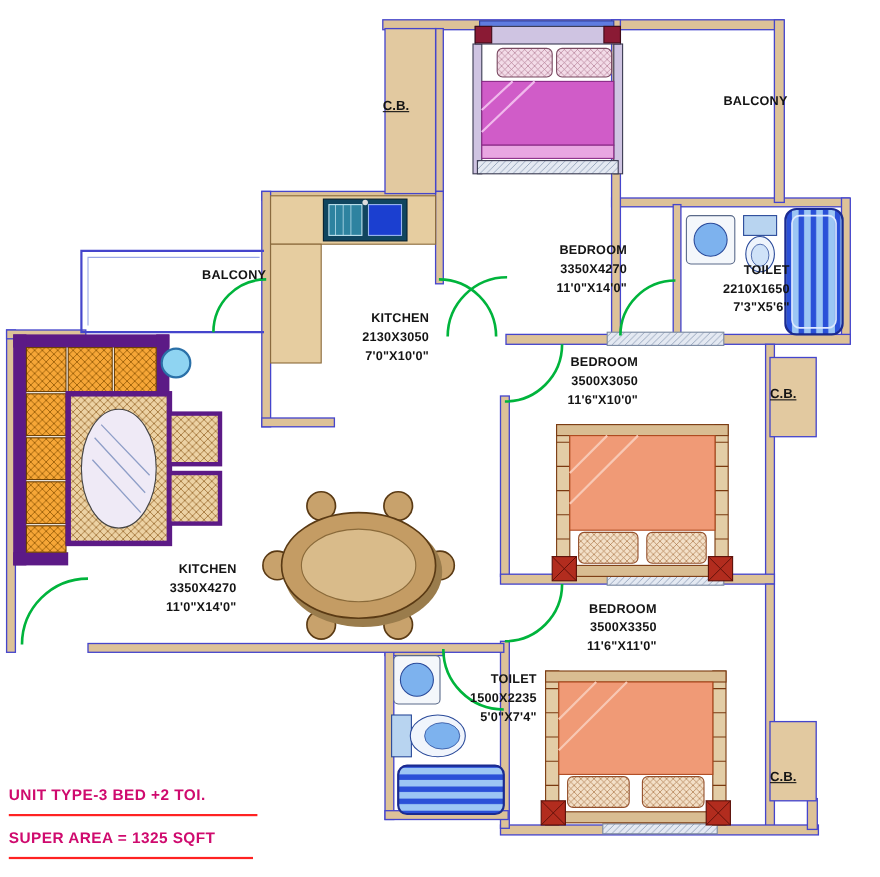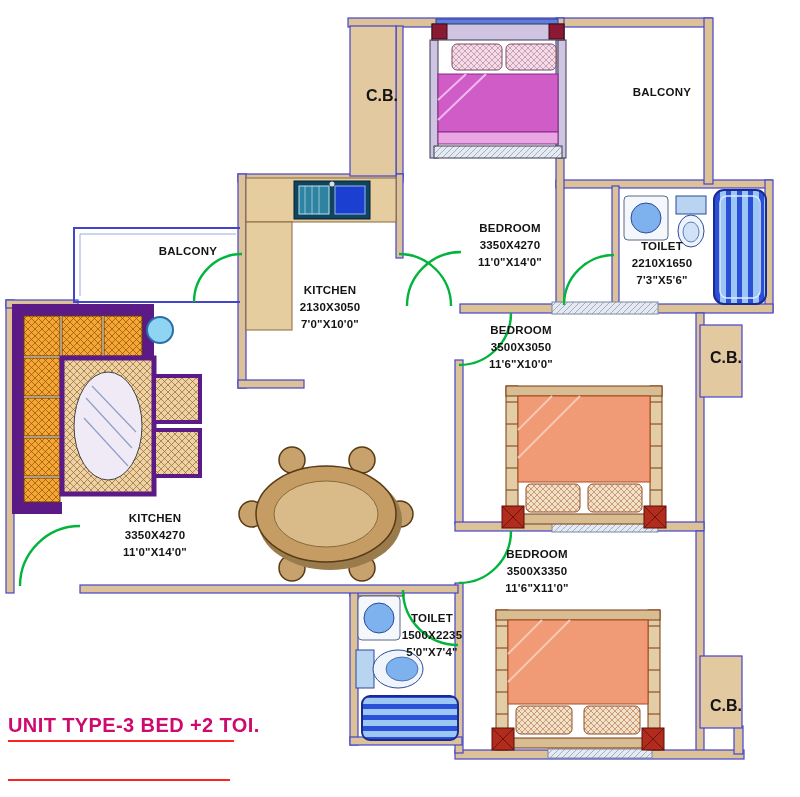--- a/index.html
+++ b/index.html
@@ -1,23 +1,23 @@
 <!DOCTYPE html>
 <html><head>
 <meta charset="utf-8">
 <style>
   html,body{margin:0;padding:0;background:#ffffff;}
   .stage{position:relative;width:800px;height:797px;background:#ffffff;overflow:hidden;
          font-family:"Liberation Sans",sans-serif;}
   .stage svg{position:absolute;left:0;top:0;}
-  .room-label{position:absolute;text-align:center;color:#141414;font-weight:700;
+  .room-label{position:absolute;text-align:right;color:#141414;font-weight:700;
               font-size:11.5px;line-height:17px;letter-spacing:0.2px;white-space:nowrap;}
-  .cb-label{position:absolute;text-align:right;color:#141414;font-weight:700;
-            font-size:16px;line-height:12px;}
-  .footer-line{position:absolute;color:#cf0a6e;font-size:20px;font-weight:700;
+  .cb-label{position:absolute;text-align:left;color:#141414;font-weight:700;
+            font-size:12px;line-height:12px;text-decoration:underline;}
+  .footer-line{position:absolute;color:#cf0a6e;font-size:14px;font-weight:700;
                letter-spacing:0.4px;white-space:nowrap;}
   .redline{position:absolute;height:2px;background:#ff2222;}
 </style>
 </head>
 <body>
 
 <div class="stage">
 
 <svg width="800" height="797" viewBox="0 0 800 797">
   <defs>
@@ -273,15 +273,16 @@
   <div>1500X2235</div>
   <div>5'0"X7'4"</div>
 </div>
 
 <div class="cb-label" style="left:700px;top:700px;width:42px">
   <div>C.B.</div>
 </div>
 
 <div class="footer-line" style="left:8px;top:714px">UNIT TYPE-3 BED +2 TOI.</div>
 <div class="redline" style="left:8px;top:740px;width:226px"></div>
+<div class="footer-line" style="left:8px;top:753px">SUPER AREA = 1325 SQFT</div>
 <div class="redline" style="left:8px;top:779px;width:222px"></div>
 
 </div>
 
 </body></html>

